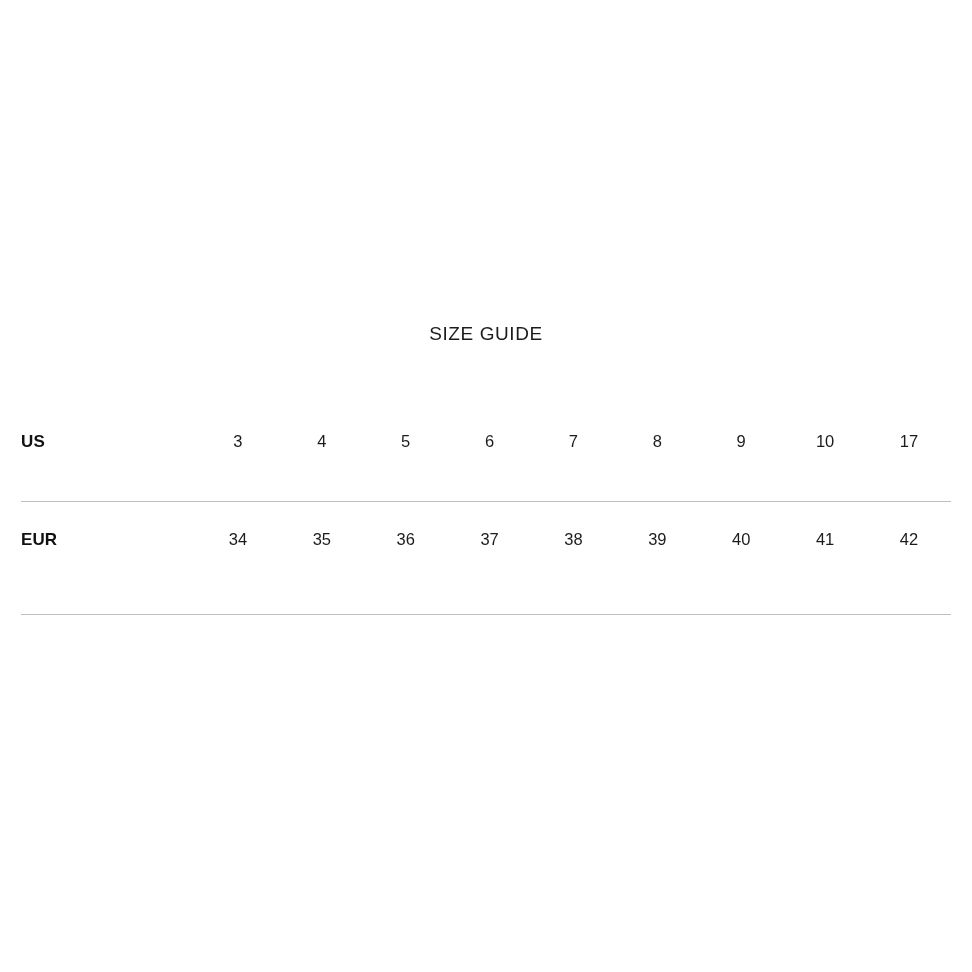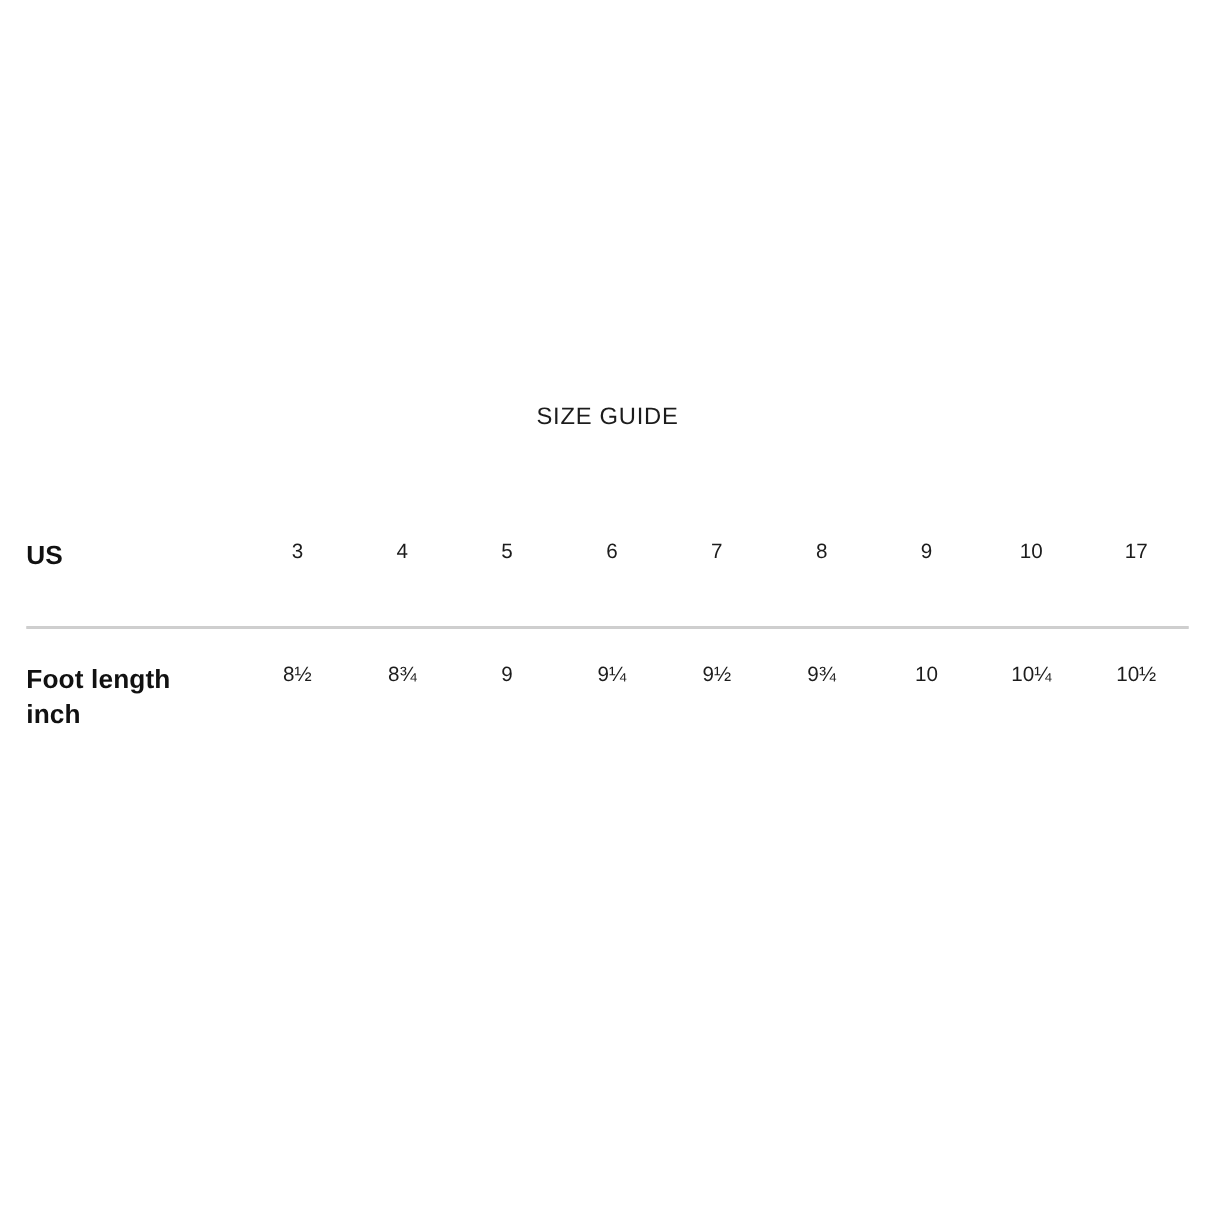--- a/index.html
+++ b/index.html
@@ -36,21 +36,21 @@
     left: 21px;
     width: 930px;
     border-collapse: collapse;
     table-layout: fixed;
   }
   .size-table td {
     padding: 0;
     vertical-align: top;
   }
   .row-label {
-    font-size: 21px;
+    font-size: 17px;
     font-weight: bold;
     color: #111111;
     text-align: left;
     line-height: 1.33;
     letter-spacing: 0.1px;
     width: 175px;
   }
   .cell-val {
     font-size: 16.5px;
     font-weight: 400;
@@ -95,36 +95,33 @@
         <td class="cell-val">8</td>
         <td class="cell-val">9</td>
         <td class="cell-val">10</td>
         <td class="cell-val">17</td>
       </tr>
       <tr class="divider">
         <td colspan="10">
             <div class="divider-line"></div>
           </td>
       </tr>
+      <tr class="row-eur">
+        <td class="row-label">EUR</td>
+        <td class="cell-val">34</td>
+        <td class="cell-val">35</td>
+        <td class="cell-val">36</td>
+        <td class="cell-val">37</td>
+        <td class="cell-val">38</td>
+        <td class="cell-val">39</td>
+        <td class="cell-val">40</td>
+        <td class="cell-val">41</td>
+        <td class="cell-val">42</td>
+      </tr>
       <tr class="divider">
         <td colspan="10">
             <div class="divider-line"></div>
           </td>
-      </tr>
-      <tr class="row-foot">
-        <td class="row-label">
-          <span>Foot length</span>
-          <span class="label-line2">inch</span>
-        </td>
-        <td class="cell-val">8½</td>
-        <td class="cell-val">8¾</td>
-        <td class="cell-val">9</td>
-        <td class="cell-val">9¼</td>
-        <td class="cell-val">9½</td>
-        <td class="cell-val">9¾</td>
-        <td class="cell-val">10</td>
-        <td class="cell-val">10¼</td>
-        <td class="cell-val">10½</td>
       </tr>
     </tbody>
   </table>
 
 </div>
 
 </body></html>

